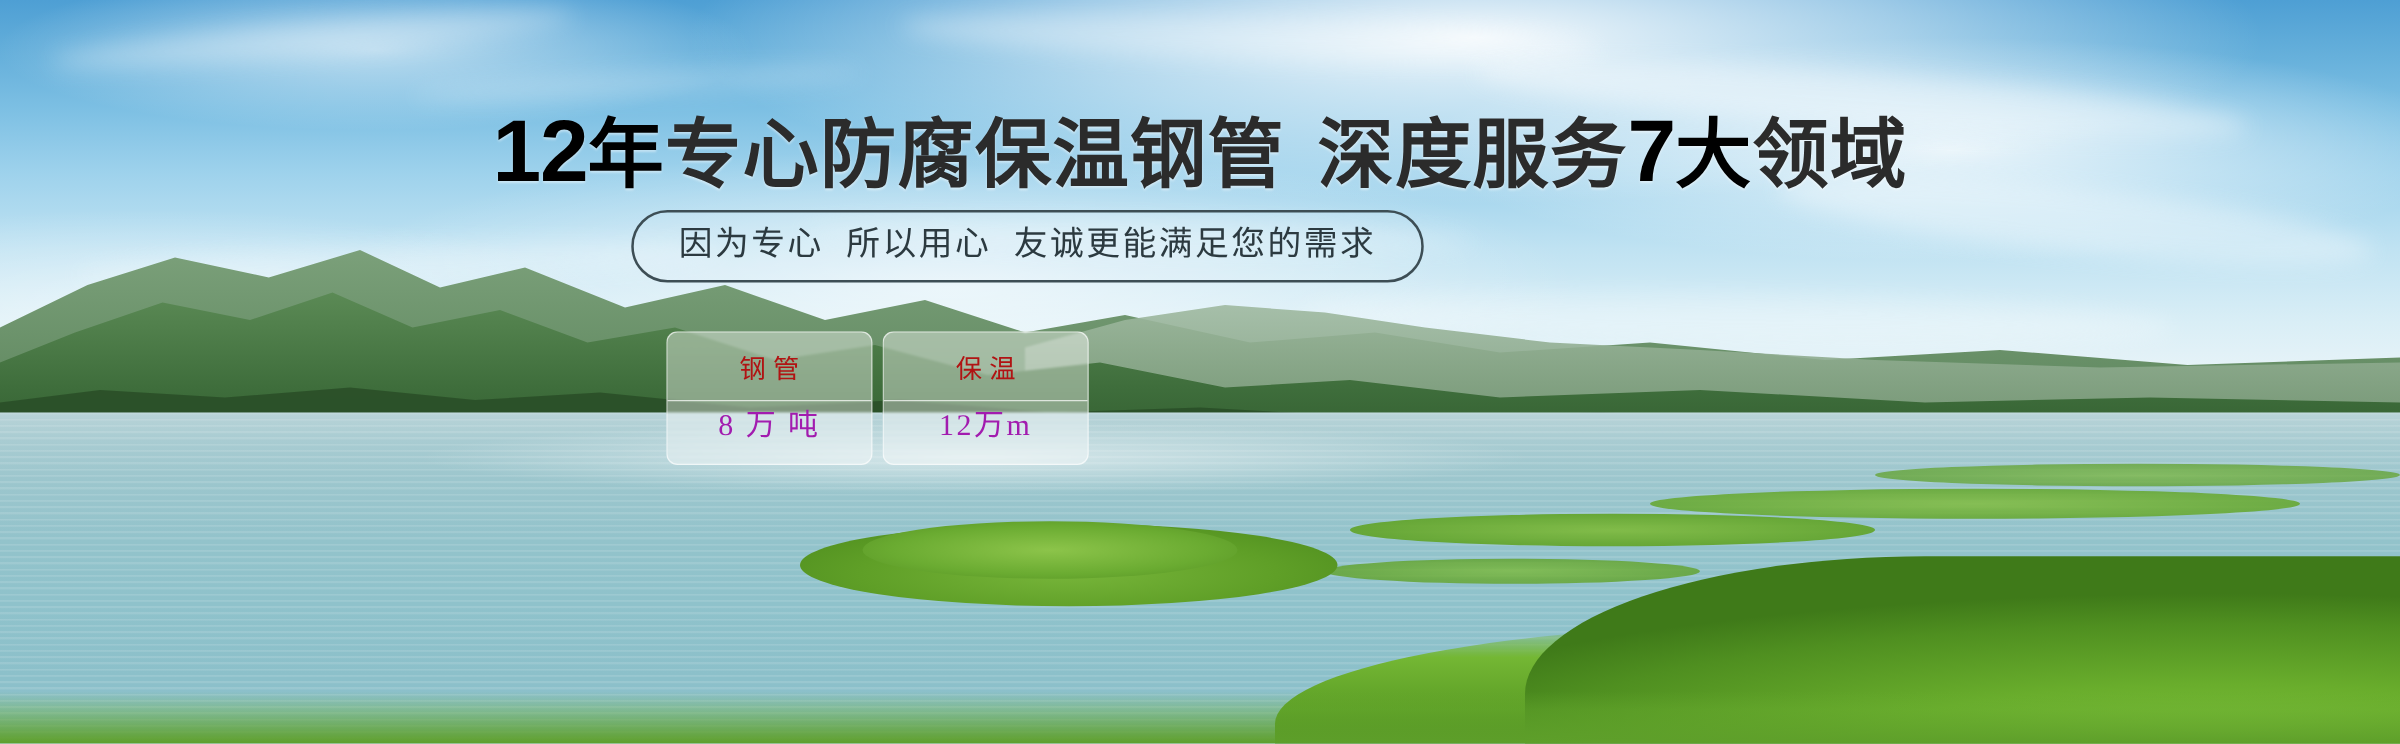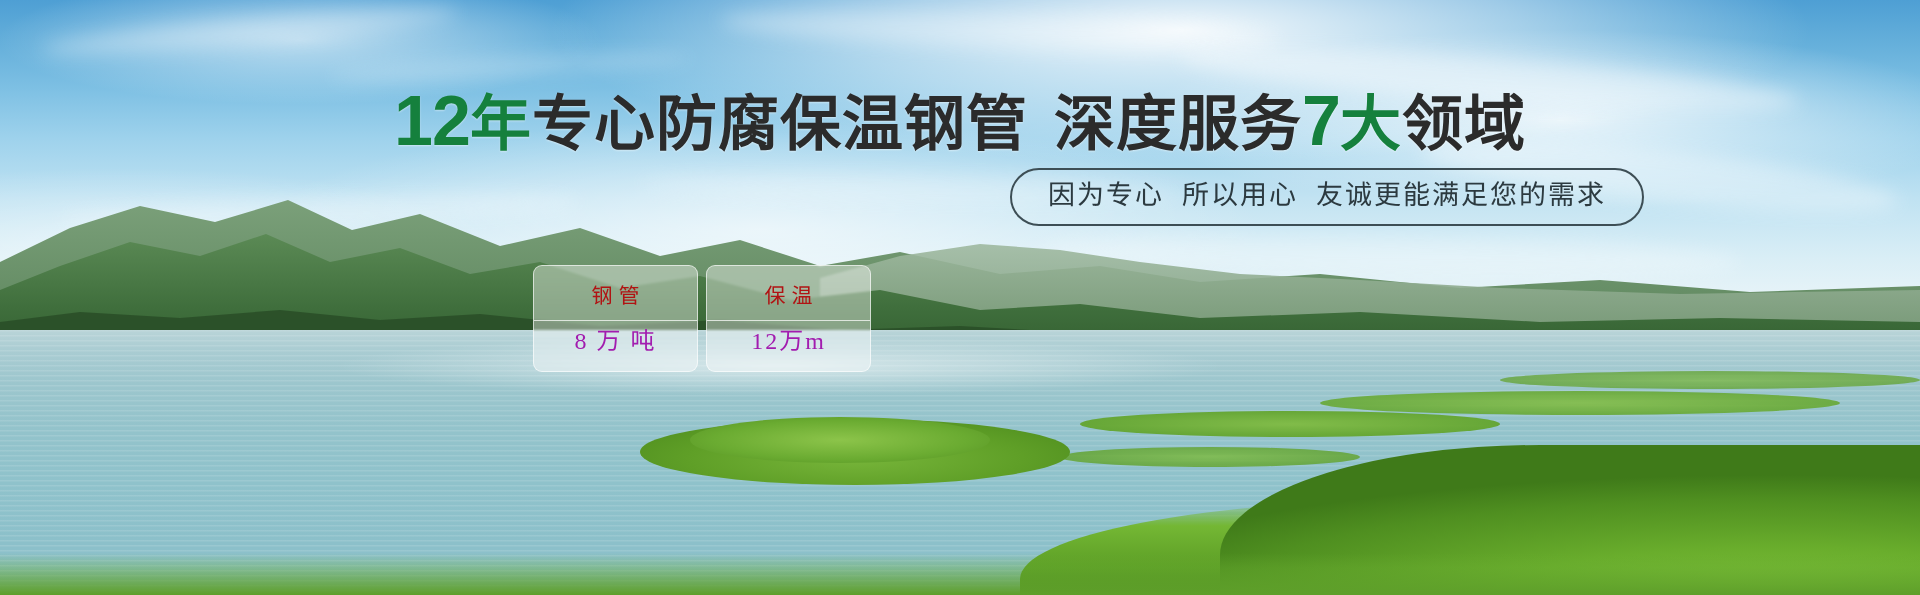--- a/index.html
+++ b/index.html
@@ -150,38 +150,38 @@
     text-align: center;
     font-size: 61px;
     font-weight: bold;
     line-height: 1;
     letter-spacing: 1px;
     white-space: nowrap;
     color: #2b2b2b;
     text-shadow: 0 1px 2px rgba(255,255,255,0.45);
   }
   .headline .accent {
-    color: #15803d;
+    color: #000000;
   }
   .headline .num {
     font-size: 70px;
     letter-spacing: -1px;
   }
   .headline .gap {
     display: inline-block;
     width: 26px;
   }
 
   
   .subtitle-wrap {
     position: absolute;
     left: 0;
     top: 168px;
     width: 1644px;
-    text-align: right;
+    text-align: center;
   }
   .subtitle {
     display: inline-block;
     border: 2px solid #3d4e55;
     border-radius: 30px;
     padding: 9px 36px 11px 36px;
     font-size: 27px;
     color: #2c3a40;
     letter-spacing: 2px;
     line-height: 1.25;

